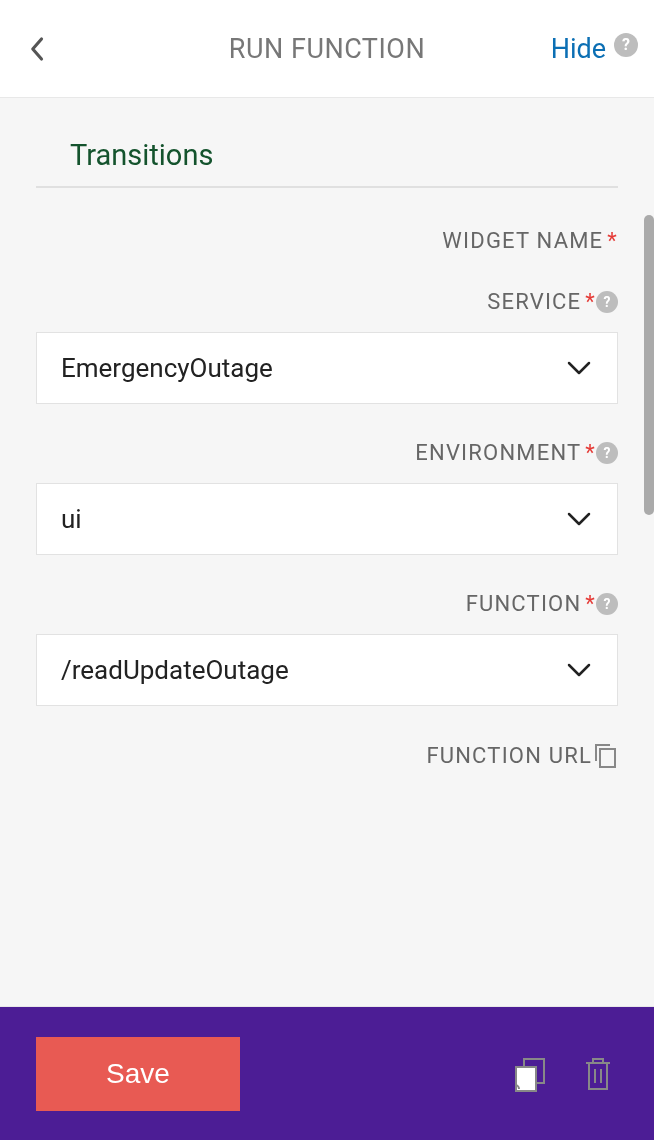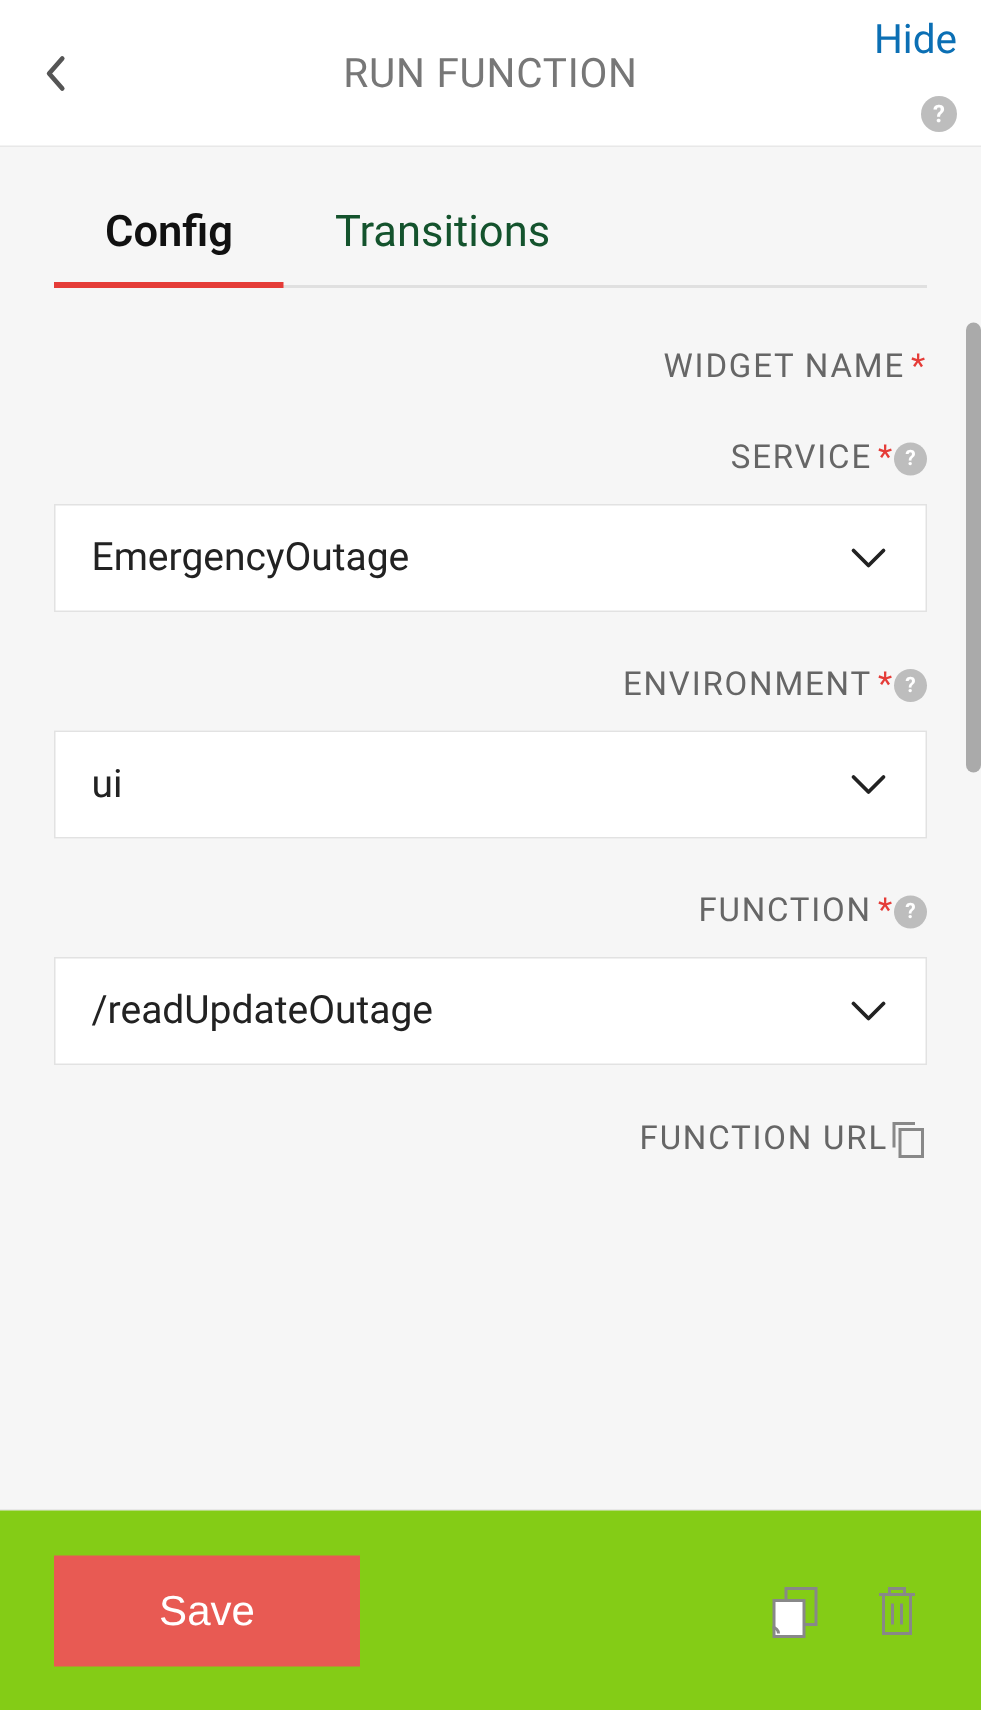--- a/index.html
+++ b/index.html
@@ -39,23 +39,22 @@
       color: #777;
       font-weight: 400;
       letter-spacing: 0.5px;
     }
     .hide-link {
       margin-left: auto;
       color: #0b6fb4;
       font-size: 27px;
       cursor: pointer;
       display: flex;
-      align-items: flex-end;
-      gap: 22px;
-      flex-direction: column;
+      align-items: flex-start;
+      gap: 8px;
     }
     .help-icon {
       width: 24px;
       height: 24px;
       border-radius: 50%;
       background: #bdbdbd;
       color: #fff;
       display: inline-flex;
       align-items: center;
       justify-content: center;
@@ -160,21 +159,21 @@
     }
     .copy-icon svg { width: 24px; height: 28px; }
     
     .footer {
       position: absolute;
       bottom: 0;
       left: 0;
       right: 0;
       height: 134px;
       border-top: 1px solid #e8e8e8;
-      background: #84cc16;
+      background: #4c1d95;
       display: flex;
       align-items: center;
       padding: 4px 36px;
     }
     .save-btn {
       background: #e85a53;
       color: #fff;
       font-size: 28px;
       font-weight: 400;
       border: none;
@@ -221,21 +220,20 @@
   <div class="header-title">RUN FUNCTION</div>
   <div class="hide-link">
     <span>Hide</span>
     <span class="help-icon">?</span>
   </div>
 </div>
 
 <div class="content">
 
   <div class="tabs">
-    <div class="tab active">Config</div>
     <div class="tab">Transitions</div>
   </div>
 
   <div class="form-group">
     <div class="label-row">
       <div class="label">
         <span>WIDGET NAME</span><span class="required">*</span>
       </div>
     </div>
   </div>

